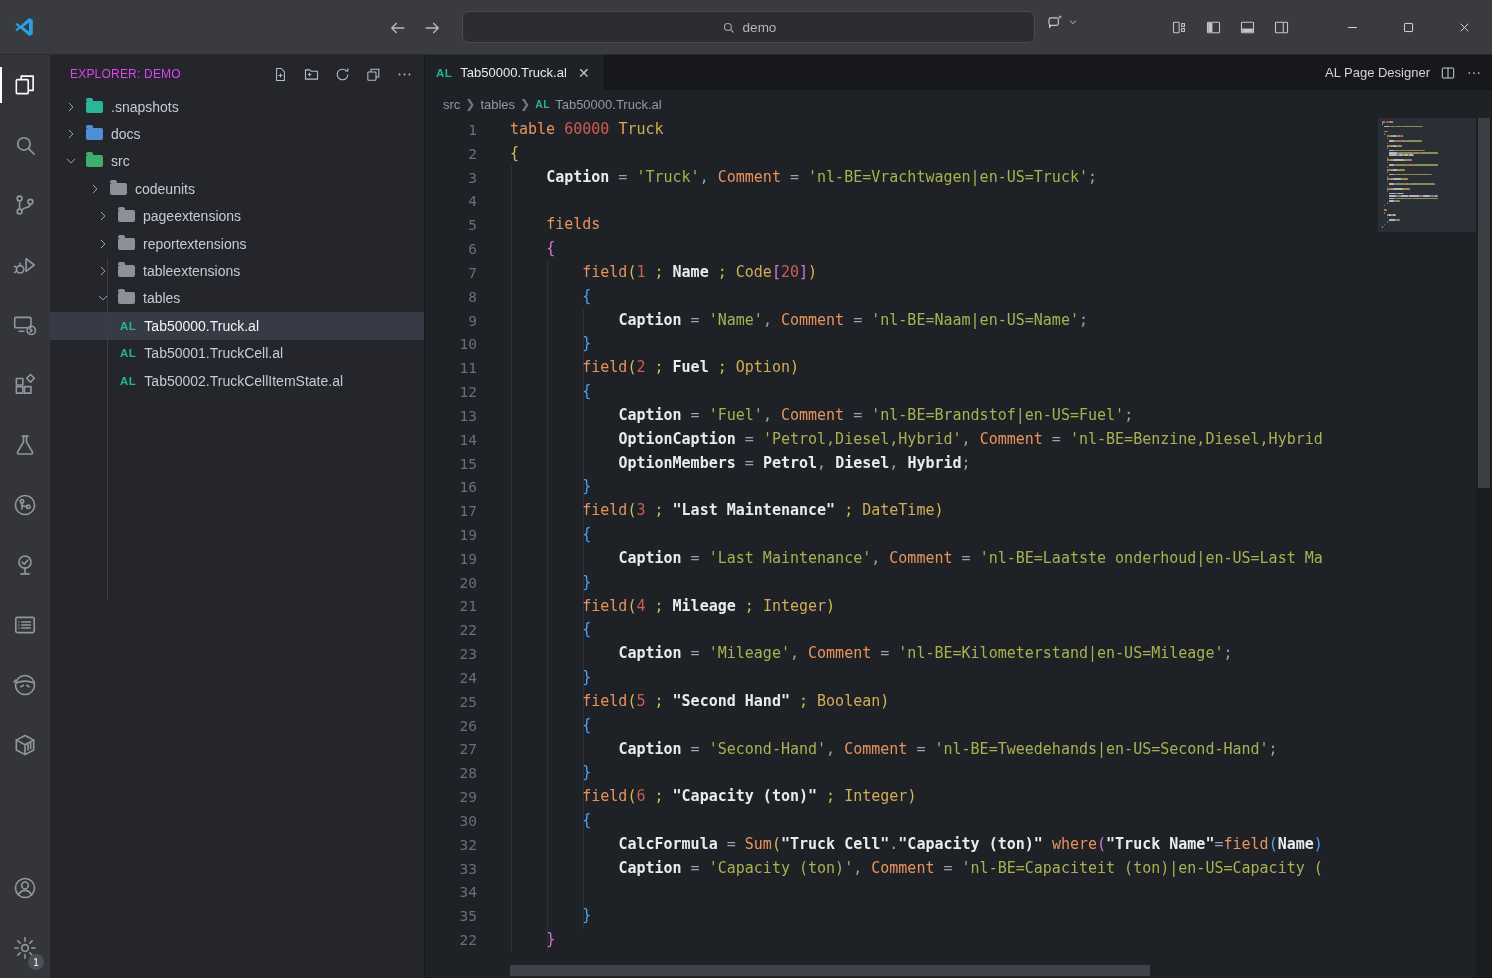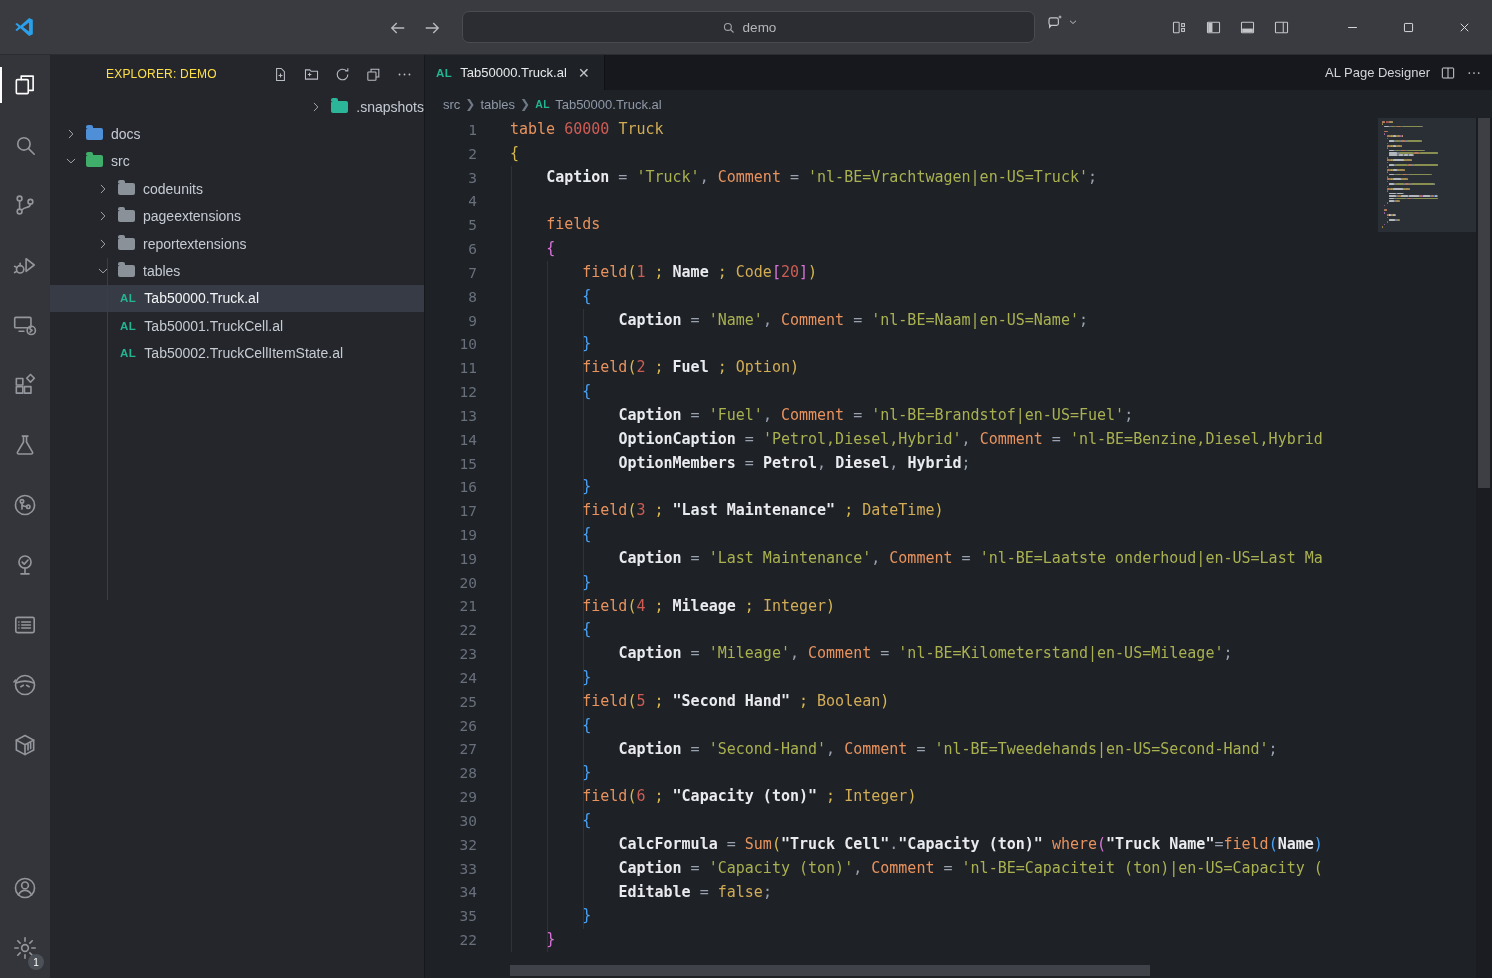--- a/index.html
+++ b/index.html
@@ -35,21 +35,21 @@
   .ab-item svg { width:26px; height:26px; }
   .ab-item.active { color:#fdfdfe; }
   .ab-item.active::before { content:""; position:absolute; left:0; top:12px; bottom:12px; width:2px; background:#fdfdfe; }
   .ab-spacer { flex:1; }
   .ab-badge { position:absolute; right:6px; bottom:8px; min-width:16px; height:16px; border-radius:50%; background:#4c5057;
               color:#fff; font-size:10px; display:flex; align-items:center; justify-content:center; }
 
   
   #sidebar { width:375px; background:#24262c; flex:none; color:#c6cbd3; position:relative; border-right:1px solid #17181b; }
   #sidebar-header { height:38px; display:flex; align-items:center; padding:0 8px 0 20px; }
-  #sidebar-title { font-size:12px; color:#fde047; letter-spacing:.2px; flex:1;margin-left:36px; }
+  #sidebar-title { font-size:12px; color:#d946ef; letter-spacing:.2px; flex:1; }
   .sh-icon { width:24px; height:24px; display:flex; align-items:center; justify-content:center; color:#b9bdc4; margin-left:7px; }
   .sh-icon svg { width:17px; height:17px; }
   #tree { position:relative; }
   .tree-row { height:27.4px; display:flex; align-items:center; font-size:14px; position:relative; }
   .tree-row.selected { background:#363b46; color:#f2f3f5; }
   .tree-chev { width:16px; height:16px; color:#aeb4bd; flex:none; display:flex; align-items:center; }
   .tree-chev svg { width:14px; height:14px; }
   .folder-ic { width:17px; height:12px; border-radius:2px; position:relative; margin:0 8px 0 6px; flex:none; }
   .folder-ic::before { content:""; position:absolute; top:-3px; left:0; width:7px; height:3px; border-radius:2px 2px 0 0; background:inherit; }
   .al-badge { color:#23b492; font-weight:700; font-size:11.5px; letter-spacing:.5px; margin:0 8px 0 6px; flex:none; font-family:"Liberation Sans",sans-serif; }
@@ -295,21 +295,21 @@
           </span>
         <span class="sh-icon">
             <svg viewBox="0 0 24 24" fill="currentColor" stroke="none">
               <circle cx="5" cy="12" r="1.3"></circle>
               <circle cx="12" cy="12" r="1.3"></circle>
               <circle cx="19" cy="12" r="1.3"></circle>
             </svg>
           </span>
       </div>
       <div id="tree">
-          <div class="tree-row" style="padding-left: 14px; justify-content: flex-end;">
+          <div class="tree-row" style="padding-left: 14px;">
             <span class="tree-chev" style="margin-left: 0px;">
               <svg class="" viewBox="0 0 24 24" fill="none" stroke="currentColor" stroke-width="1.5" stroke-linecap="round" stroke-linejoin="round">
                 <path d="M9 5.5l6.2 6.5L9 18.5"></path>
               </svg>
             </span>
             <span class="folder-ic" style="background: rgb(43, 182, 154);"></span>
             <span>.snapshots</span>
           </div>
           <div class="tree-row" style="padding-left: 14px;">
             <span class="tree-chev" style="margin-left: 0px;">
@@ -322,21 +322,21 @@
           </div>
           <div class="tree-row" style="padding-left: 14px;">
             <span class="tree-chev" style="margin-left: 0px;">
               <svg class="" viewBox="0 0 24 24" fill="none" stroke="currentColor" stroke-width="1.5" stroke-linecap="round" stroke-linejoin="round">
                 <path d="M5.5 9l6.5 6.2L18.5 9"></path>
               </svg>
             </span>
             <span class="folder-ic" style="background: rgb(63, 174, 106);"></span>
             <span>src</span>
           </div>
-          <div class="tree-row" style="padding-left: 30px;">
+          <div class="tree-row" style="padding-left: 22px;">
             <span class="tree-chev" style="margin-left: 16px;">
               <svg class="" viewBox="0 0 24 24" fill="none" stroke="currentColor" stroke-width="1.5" stroke-linecap="round" stroke-linejoin="round">
                 <path d="M9 5.5l6.2 6.5L9 18.5"></path>
               </svg>
             </span>
             <span class="folder-ic" style="background: rgb(138, 145, 153);"></span>
             <span>codeunits</span>
           </div>
           <div class="tree-row" style="padding-left: 30px;">
             <span class="tree-chev" style="margin-left: 16px;">
@@ -348,20 +348,29 @@
             <span>pageextensions</span>
           </div>
           <div class="tree-row" style="padding-left: 30px;">
             <span class="tree-chev" style="margin-left: 16px;">
               <svg class="" viewBox="0 0 24 24" fill="none" stroke="currentColor" stroke-width="1.5" stroke-linecap="round" stroke-linejoin="round">
                 <path d="M9 5.5l6.2 6.5L9 18.5"></path>
               </svg>
             </span>
             <span class="folder-ic" style="background: rgb(138, 145, 153);"></span>
             <span>reportextensions</span>
+          </div>
+          <div class="tree-row" style="padding-left: 30px;">
+            <span class="tree-chev" style="margin-left: 16px;">
+              <svg class="" viewBox="0 0 24 24" fill="none" stroke="currentColor" stroke-width="1.5" stroke-linecap="round" stroke-linejoin="round">
+                <path d="M9 5.5l6.2 6.5L9 18.5"></path>
+              </svg>
+            </span>
+            <span class="folder-ic" style="background: rgb(138, 145, 153);"></span>
+            <span>tableextensions</span>
           </div>
           <div class="tree-row" style="padding-left: 30px;">
             <span class="tree-chev" style="margin-left: 16px;">
               <svg class="" viewBox="0 0 24 24" fill="none" stroke="currentColor" stroke-width="1.5" stroke-linecap="round" stroke-linejoin="round">
                 <path d="M5.5 9l6.5 6.2L18.5 9"></path>
               </svg>
             </span>
             <span class="folder-ic" style="background: rgb(138, 145, 153);"></span>
             <span>tables</span>
           </div>
@@ -439,21 +448,21 @@
             <div class="crow"><span class="ln">23</span><span class="ct"><span style="color: rgb(200, 205, 212);">            </span><b style="color: rgb(233, 235, 238);">Caption</b><span style="color: rgb(154, 162, 176);"> = </span><span style="color: rgb(169, 177, 80);">'Mileage'</span><span style="color: rgb(154, 162, 176);">, </span><span style="color: rgb(232, 147, 94);">Comment</span><span style="color: rgb(154, 162, 176);"> = </span><span style="color: rgb(169, 177, 80);">'nl-BE=Kilometerstand|en-US=Mileage'</span><span style="color: rgb(154, 162, 176);">;</span></span></div>
             <div class="crow"><span class="ln">24</span><span class="ct"><span style="color: rgb(200, 205, 212);">        </span><span style="color: rgb(74, 162, 245);">}</span></span></div>
             <div class="crow"><span class="ln">25</span><span class="ct"><span style="color: rgb(200, 205, 212);">        </span><span style="color: rgb(232, 147, 94);">field</span><span style="color: rgb(216, 185, 79);">(</span><span style="color: rgb(205, 92, 84);">5</span><span style="color: rgb(216, 185, 79);"> ; </span><b style="color: rgb(233, 235, 238);">"Second Hand"</b><span style="color: rgb(216, 185, 79);"> ; </span><span style="color: rgb(211, 173, 86);">Boolean</span><span style="color: rgb(216, 185, 79);">)</span></span></div>
             <div class="crow"><span class="ln">26</span><span class="ct"><span style="color: rgb(200, 205, 212);">        </span><span style="color: rgb(74, 162, 245);">{</span></span></div>
             <div class="crow"><span class="ln">27</span><span class="ct"><span style="color: rgb(200, 205, 212);">            </span><b style="color: rgb(233, 235, 238);">Caption</b><span style="color: rgb(154, 162, 176);"> = </span><span style="color: rgb(169, 177, 80);">'Second-Hand'</span><span style="color: rgb(154, 162, 176);">, </span><span style="color: rgb(232, 147, 94);">Comment</span><span style="color: rgb(154, 162, 176);"> = </span><span style="color: rgb(169, 177, 80);">'nl-BE=Tweedehands|en-US=Second-Hand'</span><span style="color: rgb(154, 162, 176);">;</span></span></div>
             <div class="crow"><span class="ln">28</span><span class="ct"><span style="color: rgb(200, 205, 212);">        </span><span style="color: rgb(74, 162, 245);">}</span></span></div>
             <div class="crow"><span class="ln">29</span><span class="ct"><span style="color: rgb(200, 205, 212);">        </span><span style="color: rgb(232, 147, 94);">field</span><span style="color: rgb(216, 185, 79);">(</span><span style="color: rgb(205, 92, 84);">6</span><span style="color: rgb(216, 185, 79);"> ; </span><b style="color: rgb(233, 235, 238);">"Capacity (ton)"</b><span style="color: rgb(216, 185, 79);"> ; </span><span style="color: rgb(211, 173, 86);">Integer</span><span style="color: rgb(216, 185, 79);">)</span></span></div>
             <div class="crow"><span class="ln">30</span><span class="ct"><span style="color: rgb(200, 205, 212);">        </span><span style="color: rgb(74, 162, 245);">{</span></span></div>
             <div class="crow"><span class="ln">32</span><span class="ct"><span style="color: rgb(200, 205, 212);">            </span><b style="color: rgb(233, 235, 238);">CalcFormula</b><span style="color: rgb(154, 162, 176);"> = </span><span style="color: rgb(232, 147, 94);">Sum</span><span style="color: rgb(216, 185, 79);">(</span><b style="color: rgb(233, 235, 238);">"Truck Cell"</b><span style="color: rgb(154, 162, 176);">.</span><b style="color: rgb(233, 235, 238);">"Capacity (ton)"</b><span style="color: rgb(200, 205, 212);"> </span><span style="color: rgb(232, 147, 94);">where</span><span style="color: rgb(217, 115, 217);">(</span><b style="color: rgb(233, 235, 238);">"Truck Name"</b><span style="color: rgb(154, 162, 176);">=</span><span style="color: rgb(232, 147, 94);">field</span><span style="color: rgb(74, 162, 245);">(</span><b style="color: rgb(233, 235, 238);">Name</b><span style="color: rgb(74, 162, 245);">)</span></span></div>
             <div class="crow"><span class="ln">33</span><span class="ct"><span style="color: rgb(200, 205, 212);">            </span><b style="color: rgb(233, 235, 238);">Caption</b><span style="color: rgb(154, 162, 176);"> = </span><span style="color: rgb(169, 177, 80);">'Capacity (ton)'</span><span style="color: rgb(154, 162, 176);">, </span><span style="color: rgb(232, 147, 94);">Comment</span><span style="color: rgb(154, 162, 176);"> = </span><span style="color: rgb(169, 177, 80);">'nl-BE=Capaciteit (ton)|en-US=Capacity (</span></span></div>
-            <div class="crow"><span class="ln">34</span><span class="ct"><span style="color: rgb(200, 205, 212);">            </span><b style="color: rgb(233, 235, 238);">Editable</b><span style="color: rgb(154, 162, 176);"> = </span><span style="color: rgb(211, 173, 86);">false</span><span style="color: rgb(154, 162, 176);">;</span></span></div>
+            <div class="crow"><span class="ln">34</span></div>
             <div class="crow"><span class="ln">35</span><span class="ct"><span style="color: rgb(200, 205, 212);">        </span><span style="color: rgb(74, 162, 245);">}</span></span></div>
             <div class="crow"><span class="ln">22</span><span class="ct"><span style="color: rgb(200, 205, 212);">    </span><span style="color: rgb(217, 115, 217);">}</span></span></div>
           </div>
         <div id="minimap">
           <div id="minimap-inner">
               <div class="mrow">
                 <span class="mseg" style="width: 3.1px; background: rgb(232, 147, 94); opacity: 0.75;"></span>
                 <span class="mseg" style="width: 0.62px;"></span>
                 <span class="mseg" style="width: 3.1px; background: rgb(205, 92, 84); opacity: 0.75;"></span>
                 <span class="mseg" style="width: 0.62px;"></span>

